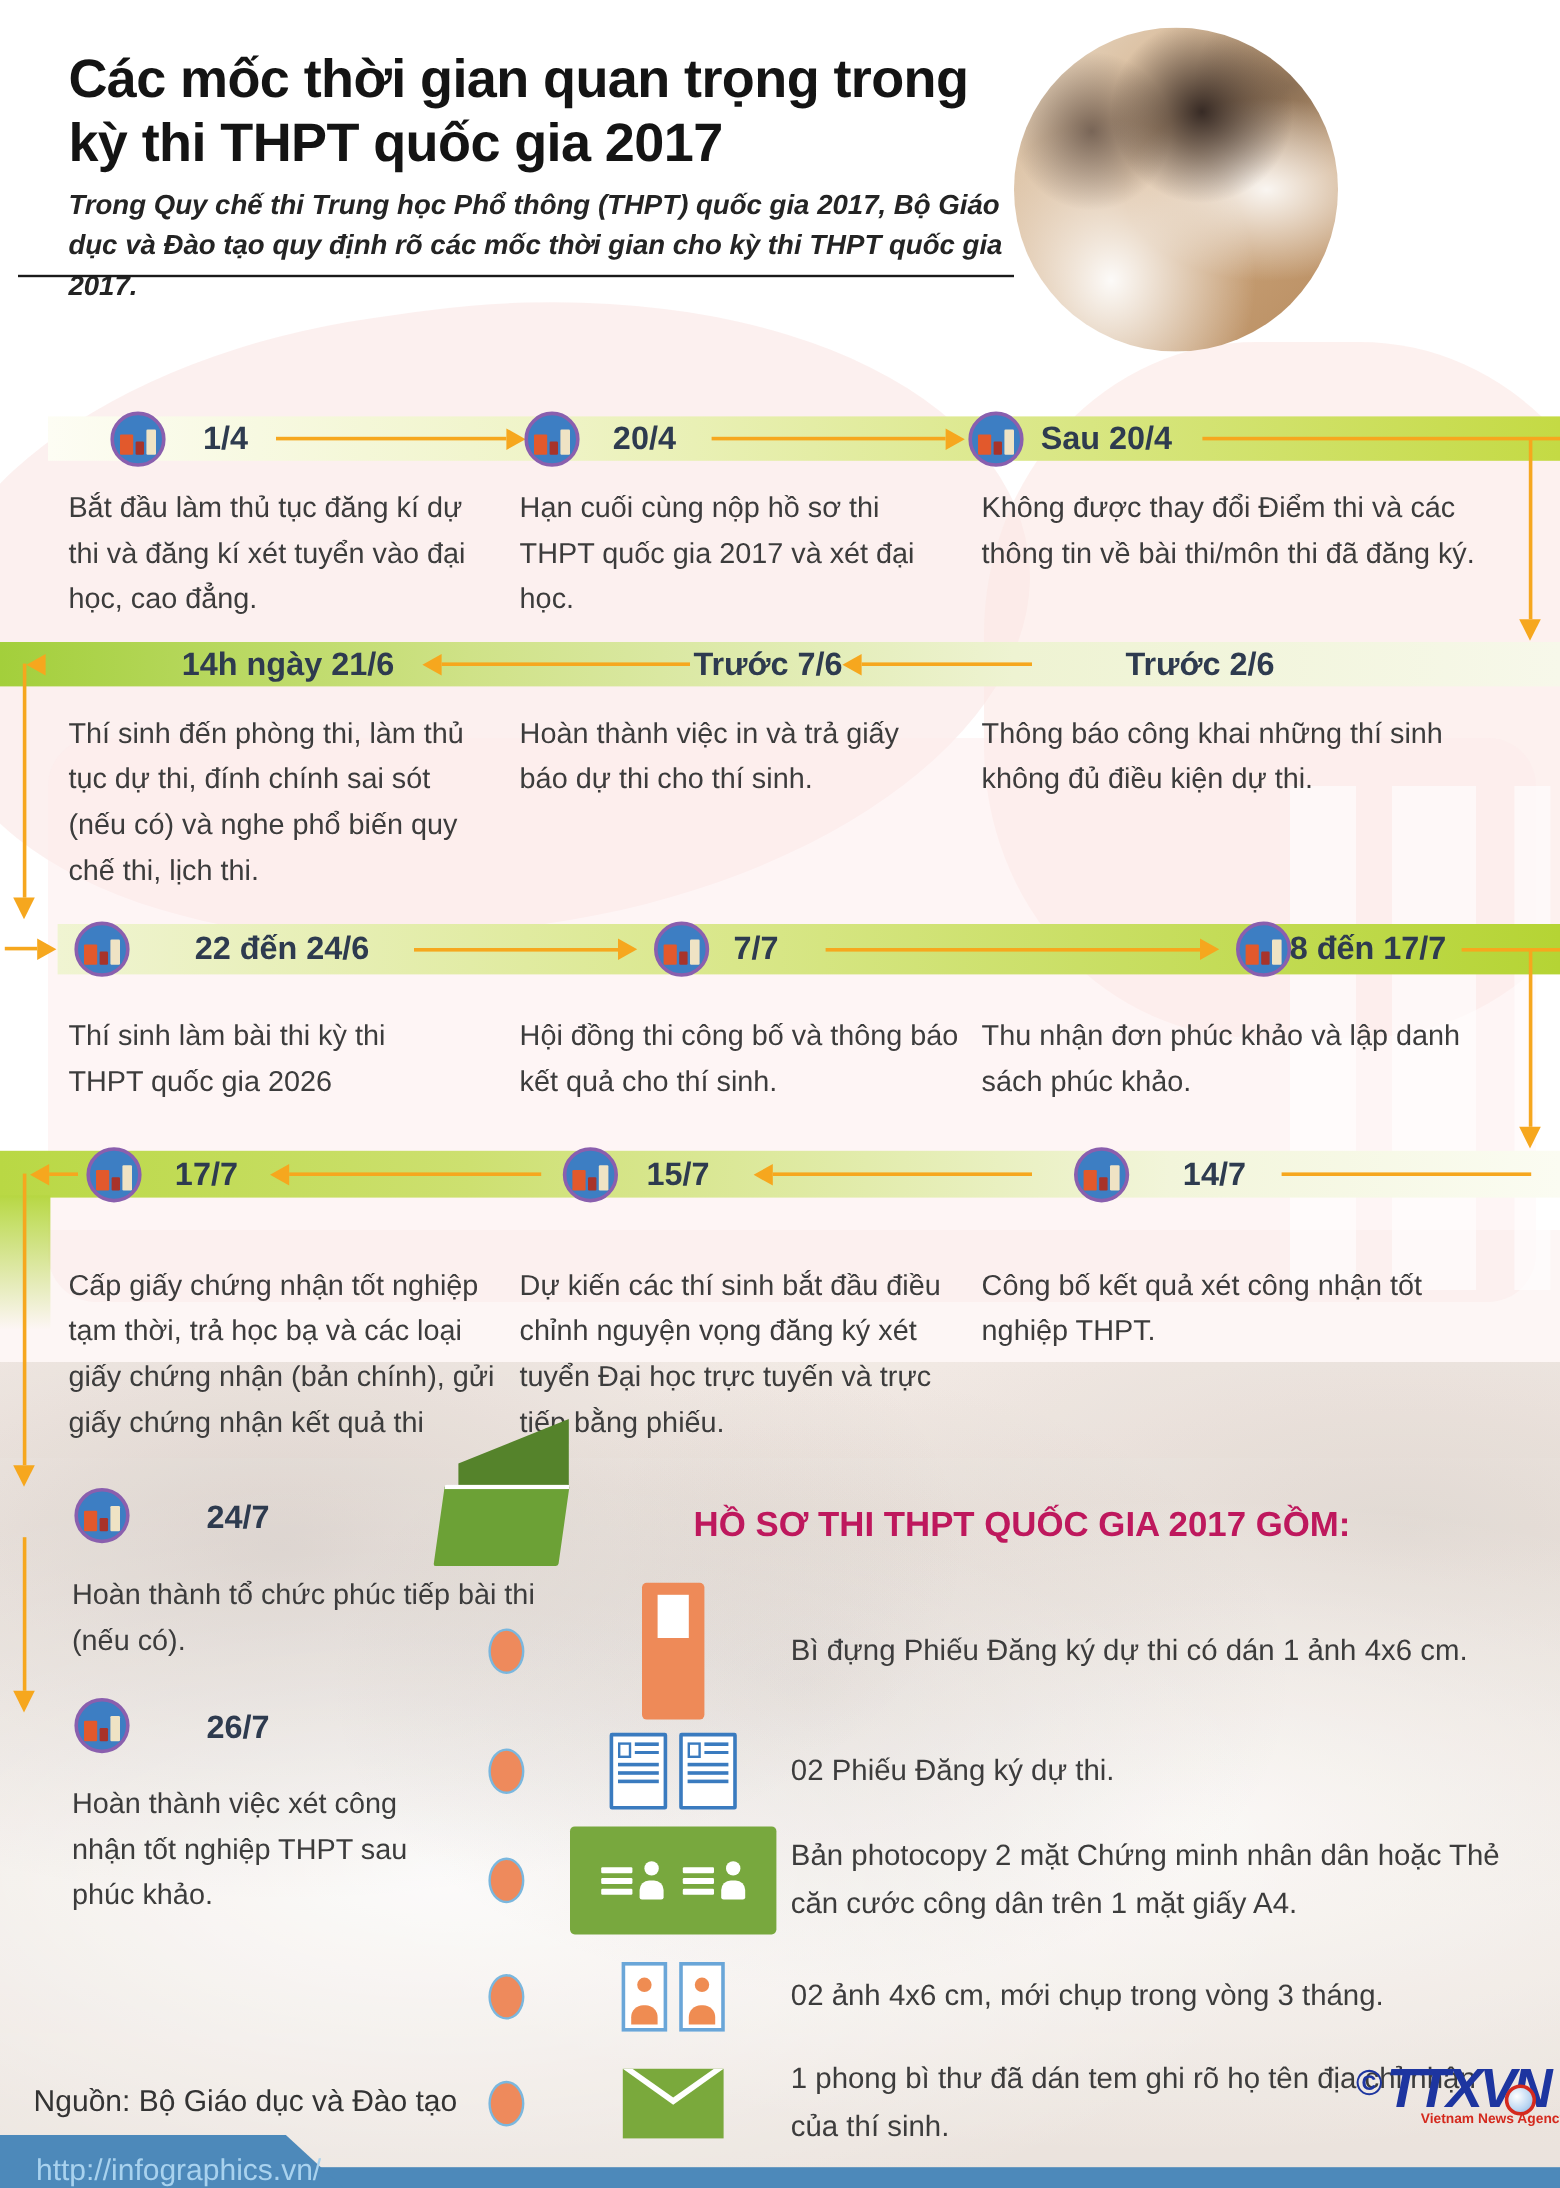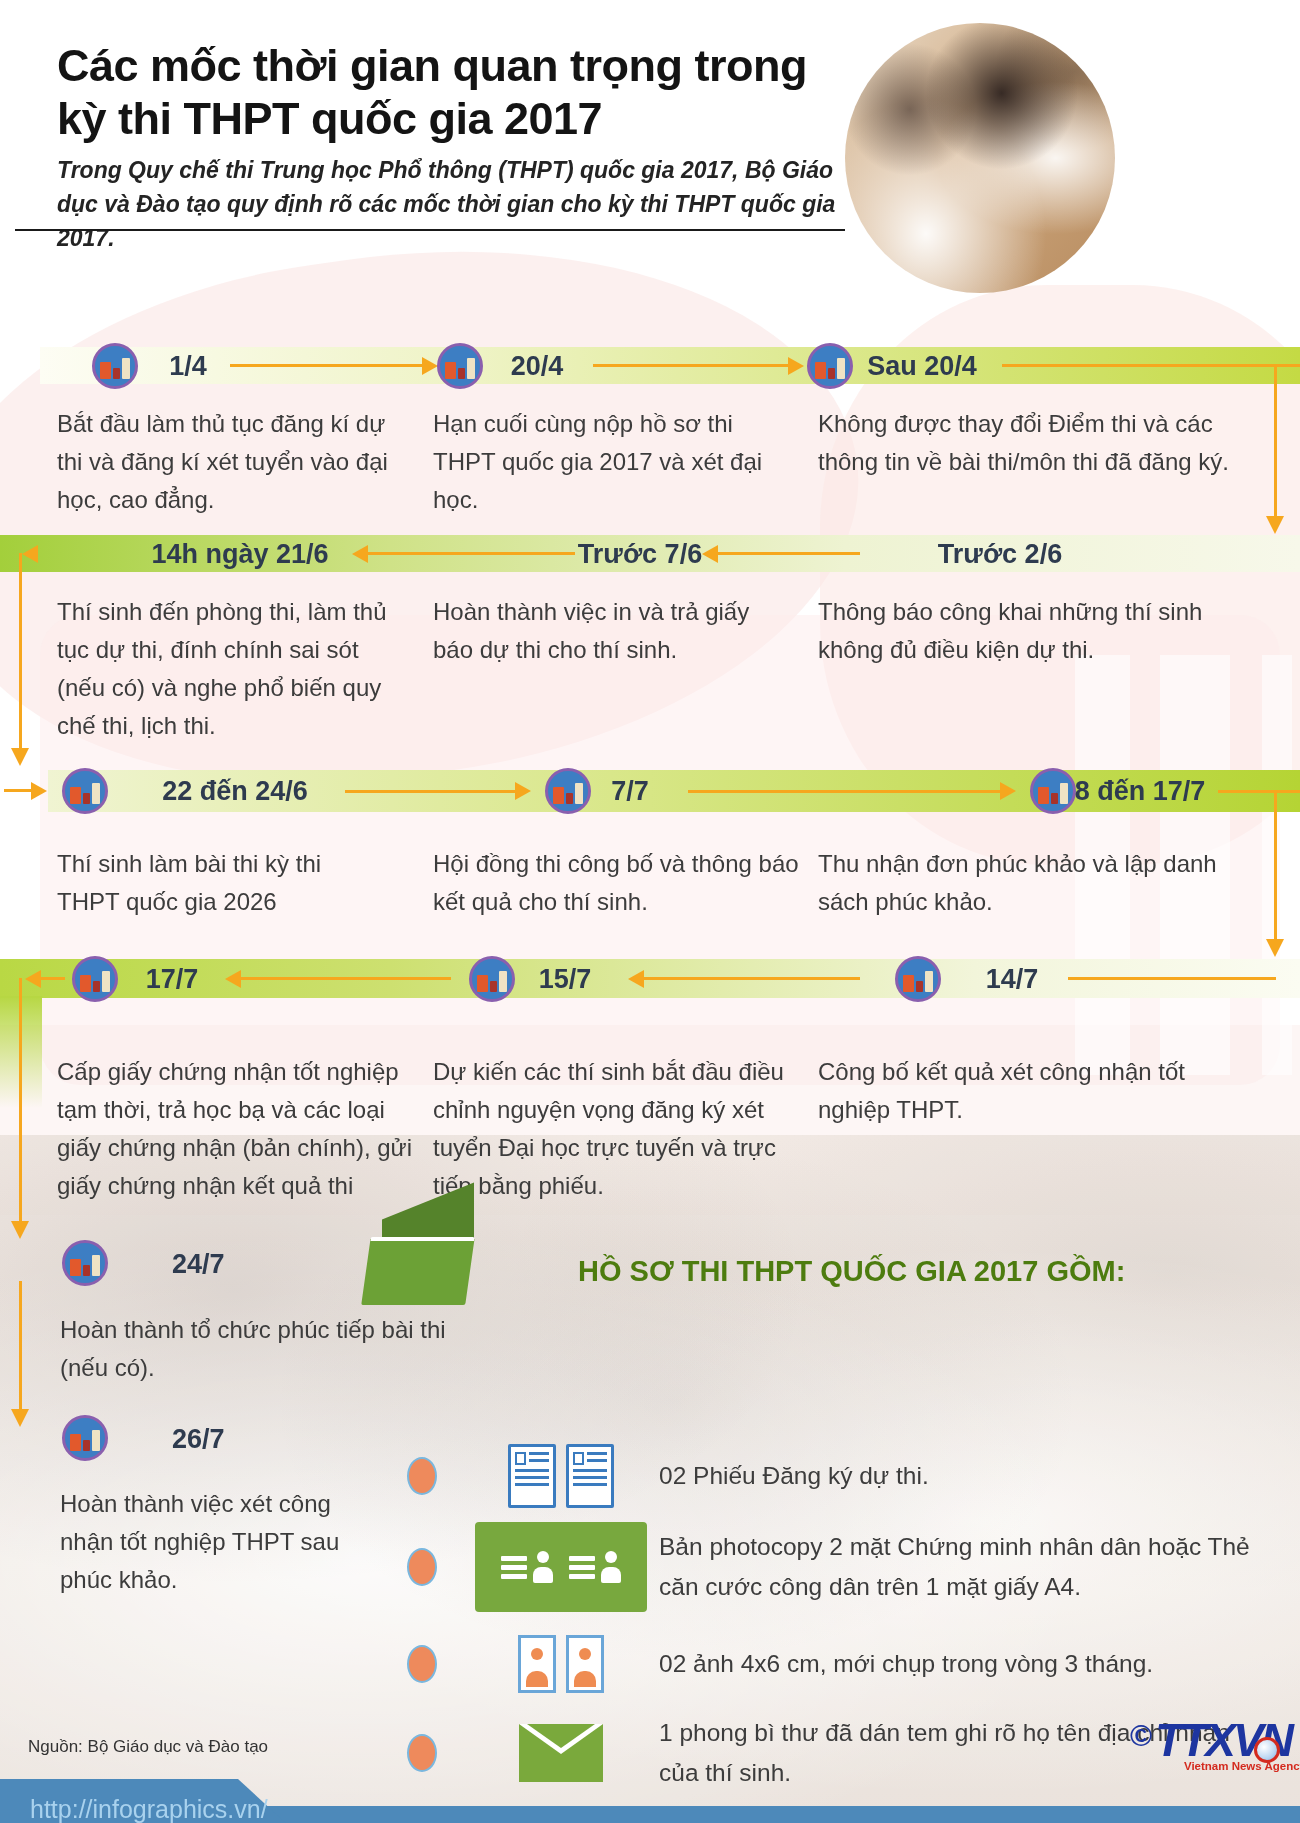--- a/index.html
+++ b/index.html
@@ -65,21 +65,21 @@
   .wrap4{position:absolute;left:0;top:981px;width:42px;height:112px;z-index:1;
          background:linear-gradient(180deg,#b7d743,rgba(216,230,140,0));}
   
   .tcell{position:absolute;font-size:24px;line-height:38px;color:#3c3c3c;z-index:2;}
   .dlabel{position:absolute;font-size:27px;font-weight:700;color:#2e3b4f;z-index:2;white-space:nowrap;}
   
   .folder{position:absolute;left:366px;top:1190px;width:108px;height:100px;z-index:2;}
   .f-back{position:absolute;right:0;top:-4px;width:92px;height:58px;background:#55832b;transform:skewY(-22deg);}
   .f-front{position:absolute;bottom:0;left:0;width:104px;height:64px;background:#6ca136;transform:skewX(-8deg);
            border-top:4px solid #fff;border-radius:2px;}
-  .dheading{position:absolute;left:578px;top:1240px;font-size:29px;font-weight:800;color:#4d7c0f;z-index:2;white-space:nowrap;}
+  .dheading{position:absolute;left:578px;top:1240px;font-size:29px;font-weight:800;color:#be185d;z-index:2;white-space:nowrap;}
   .ditem{position:absolute;left:395px;right:26px;display:flex;align-items:center;z-index:2;}
   .bullet{flex:none;width:26px;height:34px;border-radius:50%;background:#ee8a5c;border:2px solid #7ab7de;
           margin:0 26px 0 12px;}
   .dicon{flex:none;width:196px;display:flex;align-items:center;justify-content:center;gap:10px;}
   .dtext{flex:1;font-size:24.5px;line-height:40px;color:#3c3c3c;}
   .env1{width:52px;height:114px;background:#ee8a58;border-radius:4px;position:relative;}
   .env1::after{content:"";position:absolute;top:10px;left:13px;width:26px;height:36px;background:#fff;}
   .doc{width:48px;height:64px;background:#fff;border:3px solid #3a7bbf;border-radius:2px;box-sizing:border-box;
        padding:5px 4px;position:relative;}
   .dhead{display:flex;gap:3px;margin-bottom:4px;}
@@ -92,21 +92,21 @@
   .idp{display:block;width:20px;height:32px;position:relative;}
   .idp::before{content:"";position:absolute;top:0;left:4px;width:12px;height:12px;border-radius:50%;background:#fff;}
   .idp::after{content:"";position:absolute;bottom:0;left:0;width:20px;height:16px;border-radius:8px 8px 2px 2px;background:#fff;}
   .portrait{width:38px;height:58px;background:#fff;border:3px solid #6aa6d8;box-sizing:border-box;position:relative;}
   .portrait::before{content:"";position:absolute;top:10px;left:50%;margin-left:-6px;width:12px;height:12px;border-radius:50%;background:#ef8c52;}
   .portrait::after{content:"";position:absolute;bottom:3px;left:50%;margin-left:-11px;width:22px;height:16px;border-radius:10px 10px 0 0;background:#ef8c52;}
   .env5{width:84px;height:58px;background:#7aa93c;position:relative;overflow:hidden;}
   .env5::before{content:"";position:absolute;top:0;left:0;width:0;height:0;border-left:42px solid transparent;border-right:42px solid transparent;border-top:30px solid #fff;}
   .env5::after{content:"";position:absolute;top:0;left:8px;width:0;height:0;border-left:34px solid transparent;border-right:34px solid transparent;border-top:24px solid #7aa93c;}
   
-  .source{position:absolute;left:28px;top:1722px;font-size:17px;color:#333;z-index:2;}
+  .source{position:absolute;left:28px;top:1722px;font-size:25px;color:#333;z-index:2;}
   .bar{position:absolute;left:0;top:1791px;width:1300px;height:32px;background:#4d89ba;z-index:3;}
   .ribbon{position:absolute;left:0;top:1764px;width:302px;height:59px;background:#4d89ba;z-index:3;
           clip-path:polygon(0 0,238px 0,302px 100%,0 100%);}
   .url{position:absolute;left:30px;top:1780px;font-size:25px;color:#a9d2ee;z-index:4;}
   .ttxvn{position:absolute;left:1130px;top:1698px;width:176px;z-index:3;}
   .cpy{font-size:30px;font-weight:700;color:#1d35a0;vertical-align:10px;margin-right:3px;}
   .ttx{font-size:46px;font-weight:800;font-style:italic;color:#1d35a0;letter-spacing:-3px;}
   .globe{position:absolute;right:26px;top:24px;width:20px;height:20px;border-radius:50%;border:3px solid #d42a1e;
          background:radial-gradient(circle at 35% 35%,#fff,#bcd7f2 60%,#7fb0e0);}
   .vna{color:#d42a1e;font-size:11.5px;font-weight:700;text-align:right;margin-top:-7px;}
@@ -272,20 +272,27 @@
     </span>
   <span class="dlabel" style="left:172px;top:1409px">26/7</span>
   <div class="tcell" style="left:60px;top:1470px;width:280px">Hoàn thành việc xét công nhận tốt nghiệp THPT sau phúc khảo.</div>
 
   <div class="folder">
       <i class="f-back"></i>
       <i class="f-front"></i>
     </div>
   <div class="dheading">HỒ SƠ THI THPT QUỐC GIA 2017 GỒM:</div>
 
+  <div class="ditem" style="top:1302px;height:118px">
+    <span class="bullet"></span>
+    <span class="dicon">
+        <span class="env1"></span>
+      </span>
+    <span class="dtext">Bì đựng Phiếu Đăng ký dự thi có dán 1 ảnh 4x6 cm.</span>
+  </div>
 
   <div class="ditem" style="top:1418px;height:86px">
     <span class="bullet"></span>
     <span class="dicon">
       <span class="doc">
           <span class="dhead">
             <i class="dphoto"></i>
             <i class="dh"></i>
           </span>
           <i class="dl"></i>

